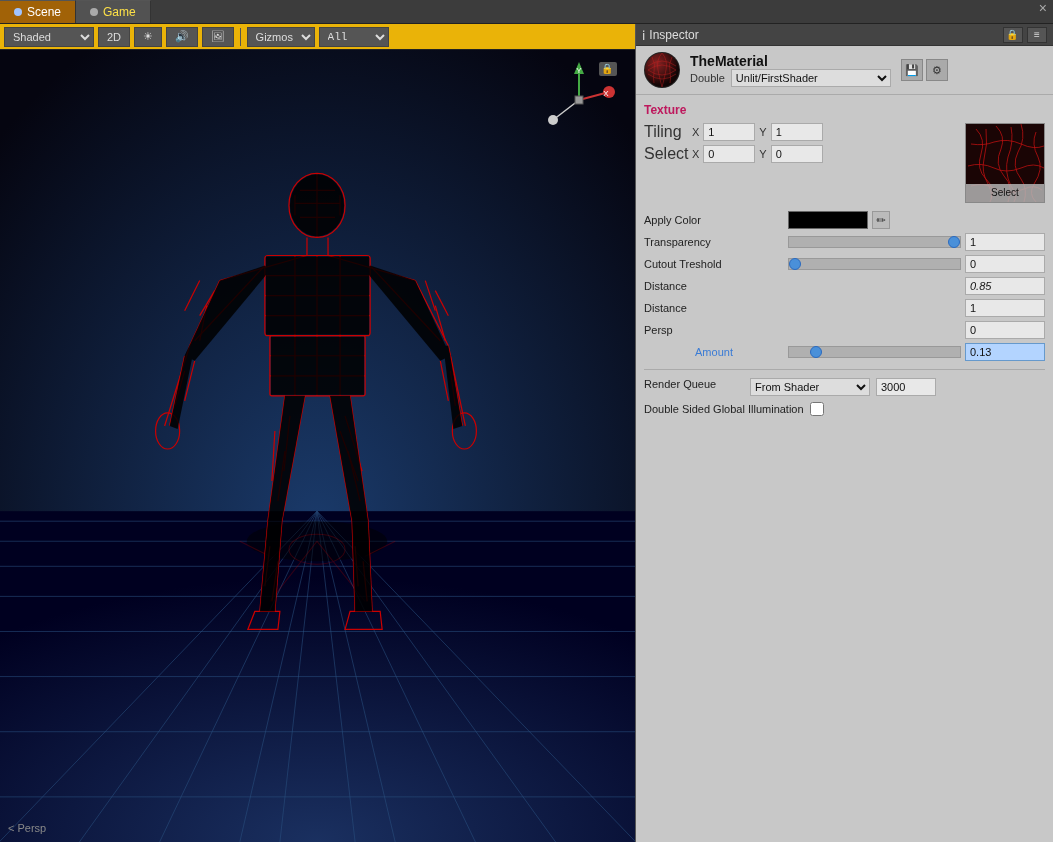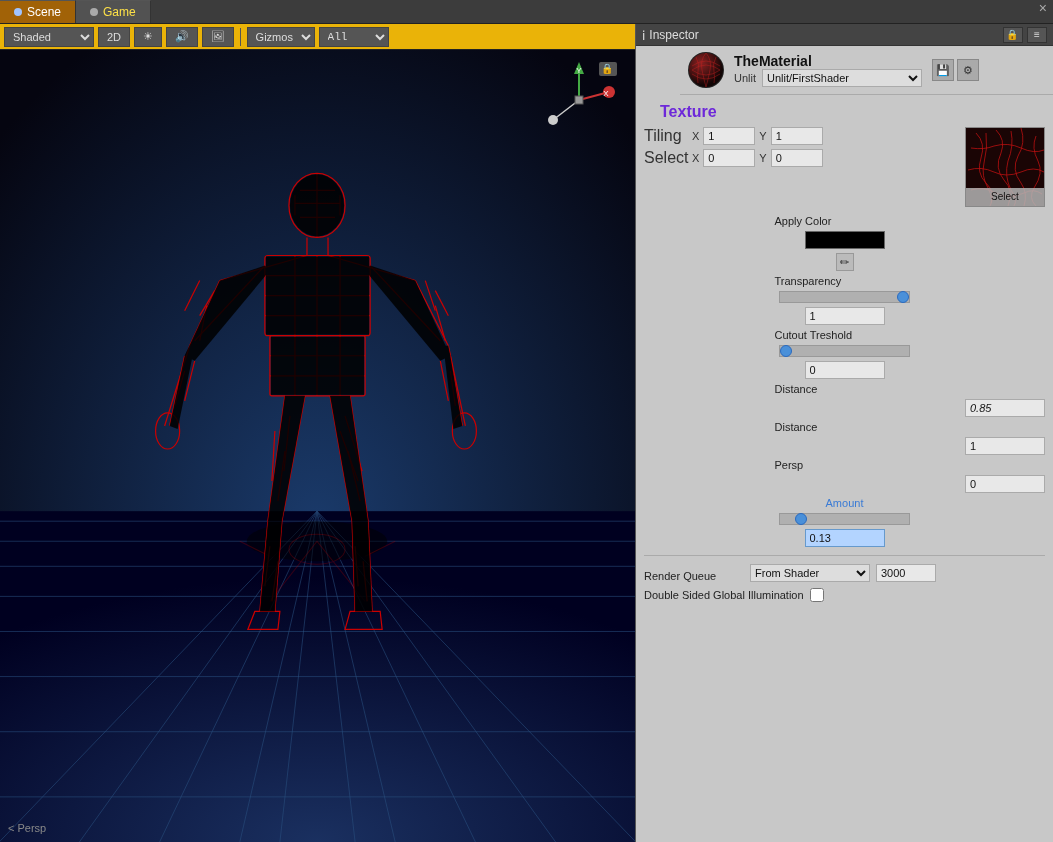--- a/index.html
+++ b/index.html
@@ -171,21 +171,20 @@
 
     
     .material-header {
       display: flex;
       align-items: center;
       padding: 6px 8px;
       background: #c8c8c8;
       gap: 10px;
       border-bottom: 1px solid #aaa;
       flex-shrink: 0;
-      margin-left: 44px;
     }
     .material-icon {
       width: 36px; height: 36px;
       border-radius: 50%;
       overflow: hidden;
       flex-shrink: 0;
       background: #222;
       display: flex; align-items: center; justify-content: center;
     }
     .material-name {
@@ -228,25 +227,24 @@
     
     .inspector-body {
       flex: 1;
       background: #c8c8c8;
       padding: 8px;
       overflow-y: auto;
     }
 
     
     .section-label {
-      font-size: 16px;
+      font-size: 12px;
       font-weight: bold;
-      color: #6d28d9;
+      color: #be185d;
       margin-bottom: 6px;
-      margin-left: 16px;
     }
 
     
     .texture-area {
       display: flex;
       gap: 8px;
       margin-bottom: 8px;
     }
     .texture-settings {
       flex: 1;
@@ -295,21 +293,20 @@
       text-align: center;
       line-height: 18px;
     }
 
     
     .prop-row {
       display: flex;
       align-items: center;
       margin-bottom: 4px;
       gap: 4px;
-      flex-direction: column;
     }
     .prop-label {
       width: 140px;
       font-size: 11px;
       color: #222;
       flex-shrink: 0;
     }
     .prop-label.blue {
       color: #3a7bd5;
       text-align: center;
@@ -370,21 +367,21 @@
     
     .divider {
       height: 1px;
       background: #aaa;
       margin: 8px 0;
     }
 
     
     .render-queue-row {
       display: flex;
-      align-items: flex-end;
+      align-items: flex-start;
       gap: 6px;
       margin-bottom: 6px;
     }
     .render-queue-label {
       width: 100px;
       font-size: 11px;
       color: #222;
     }
     .render-queue-select {
       height: 18px;
@@ -672,21 +669,21 @@
             <path d="M18,1 Q24,8 22,18 Q20,28 18,35"></path>
             <path d="M18,1 Q12,8 14,18 Q16,28 18,35"></path>
             <path d="M8,5 Q12,12 10,20 Q9,26 10,31"></path>
             <path d="M28,5 Q24,12 26,20 Q27,26 26,31"></path>
           </g>
         </svg>
       </div>
       <div>
         <div class="material-name">TheMaterial</div>
         <div class="shader-row">
-          <span class="shader-label">Unlit</span>
+          <span class="shader-label">Double</span>
           <select class="shader-select">
             <option>Unlit/FirstShader</option>
             <option>Standard</option>
           </select>
         </div>
       </div>
       <div class="material-actions">
         <button class="material-action-btn" title="Save">💾</button>
         <button class="material-action-btn" title="Settings">⚙</button>
       </div>

